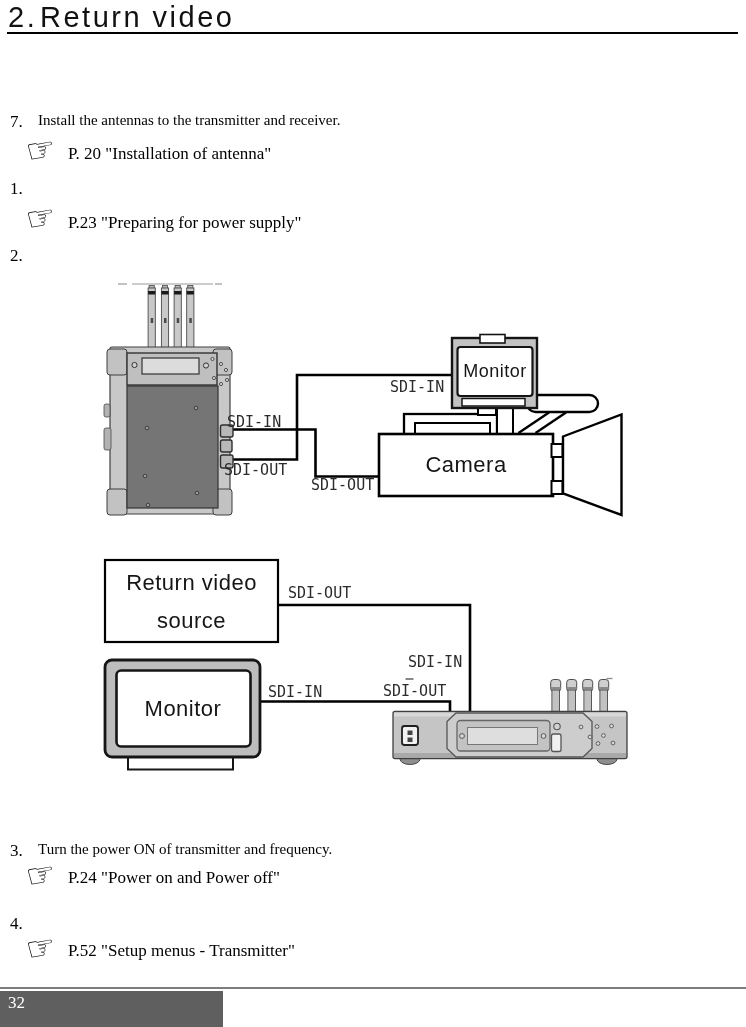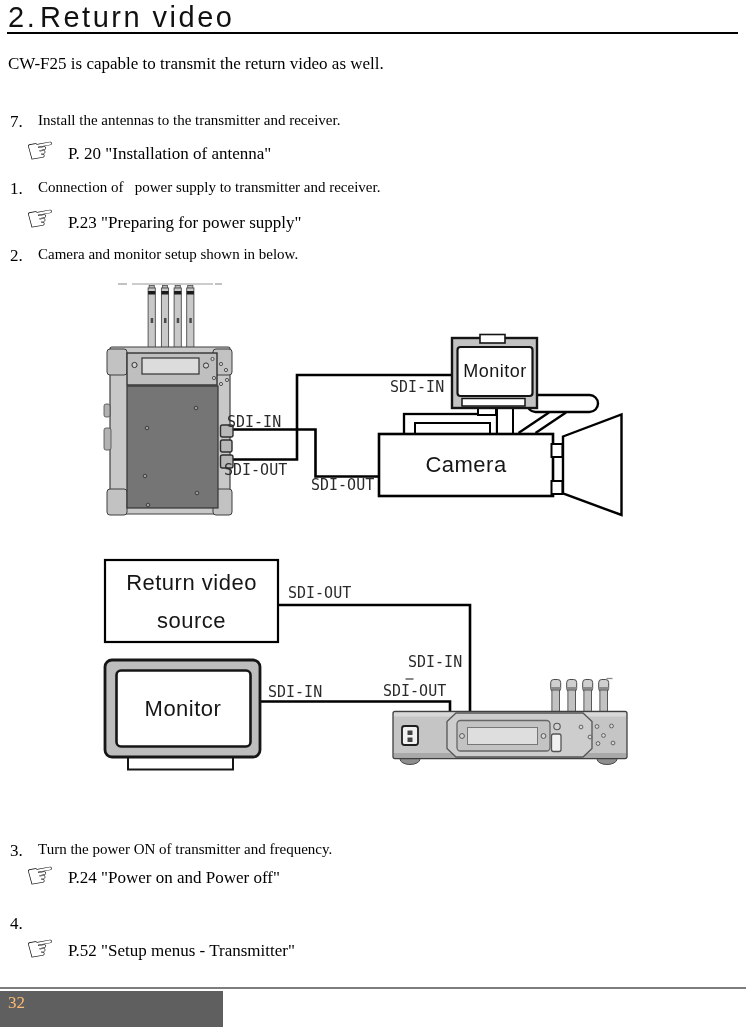--- a/index.html
+++ b/index.html
@@ -12,54 +12,51 @@
   .step-num{position:absolute;left:10px;top:0;font-size:17px;}
   .step-text{position:absolute;left:38px;top:0;font-size:15px;white-space:pre;}
   .ref-text{position:absolute;left:68px;top:0;font-size:17px;white-space:pre;}
   .manicule{position:absolute;left:26px;font-family:"DejaVu Sans", sans-serif;font-size:33px;line-height:33px;
             transform:rotate(-10deg);color:#000;}
   .diagram-svg{position:absolute;left:0;top:0;}
   text.sdi{font-family:"DejaVu Sans Mono", monospace;font-size:15px;fill:#2b2b2b;}
   text.dev{font-family:"Liberation Sans", sans-serif;fill:#161616;letter-spacing:0.5px;}
   .footer-rule{position:absolute;left:0;top:987px;width:746px;height:2px;background:#7d7d7d;}
   .footer-bar{position:absolute;left:0;top:991px;width:223px;height:36px;}
-  .footer-page{position:absolute;left:8px;top:2px;font-size:17px;color:#fdba74;font-family:"Liberation Serif", serif;}
+  .footer-page{position:absolute;left:8px;top:2px;font-size:17px;color:#ffffff;font-family:"Liberation Serif", serif;}
 </style>
 </head>
 <body>
 
 <div class="page">
 
   <div class="abs heading" style="left:8px;top:1px;">2.</div>
   <div class="abs heading" style="left:40px;top:1px;">Return video</div>
   <div class="abs rule" style="left:7px;top:32px;width:731px;height:2px;"></div>
 
-  <div class="abs body-text" style="left:8px;top:54px;">CW-F25 is capable to transmit the return video as well.</div>
 
   <div class="abs" style="left:0;top:112px;width:746px;height:20px;">
     <span class="step-num">7.</span>
     <span class="step-text">Install the antennas to the transmitter and receiver.</span>
   </div>
   <span class="manicule" style="top:133px;">☞</span>
   <div class="abs" style="left:0;top:144px;width:746px;height:20px;">
     <span class="ref-text">P. 20 "Installation of antenna"</span>
   </div>
 
   <div class="abs" style="left:0;top:179px;width:746px;height:20px;">
     <span class="step-num">1.</span>
-    <span class="step-text">Connection of   power supply to transmitter and receiver.</span>
   </div>
   <span class="manicule" style="top:201px;">☞</span>
   <div class="abs" style="left:0;top:213px;width:746px;height:20px;">
     <span class="ref-text">P.23 "Preparing for power supply"</span>
   </div>
 
   <div class="abs" style="left:0;top:246px;width:746px;height:20px;">
     <span class="step-num">2.</span>
-    <span class="step-text">Camera and monitor setup shown in below.</span>
   </div>
 
   <svg class="diagram-svg" width="746" height="1027" viewBox="0 0 746 1027">
 
     <g>
 
       <g stroke="#9a9a9a" stroke-width="1.2">
         <line x1="118" y1="284" x2="127" y2="284"></line>
           <line x1="132" y1="284" x2="213" y2="284"></line>
           <line x1="215" y1="284" x2="222" y2="284"></line>

